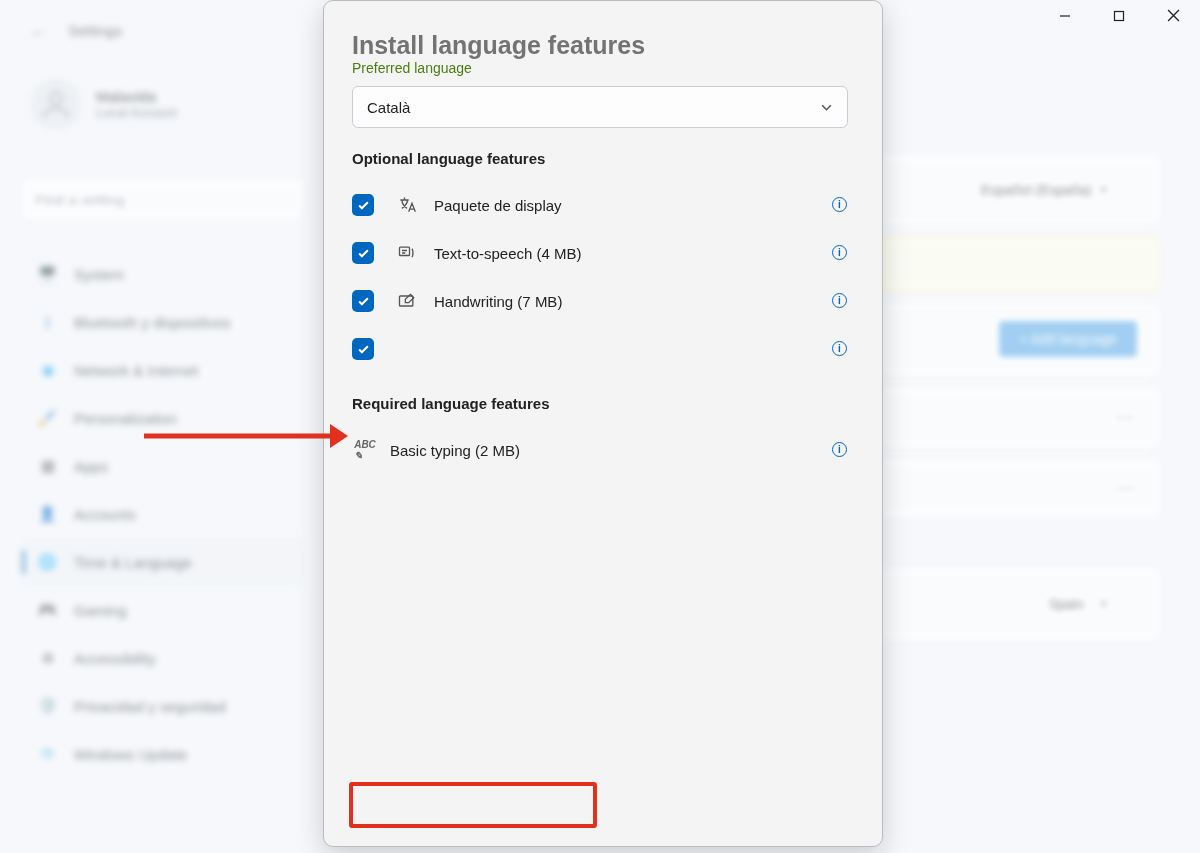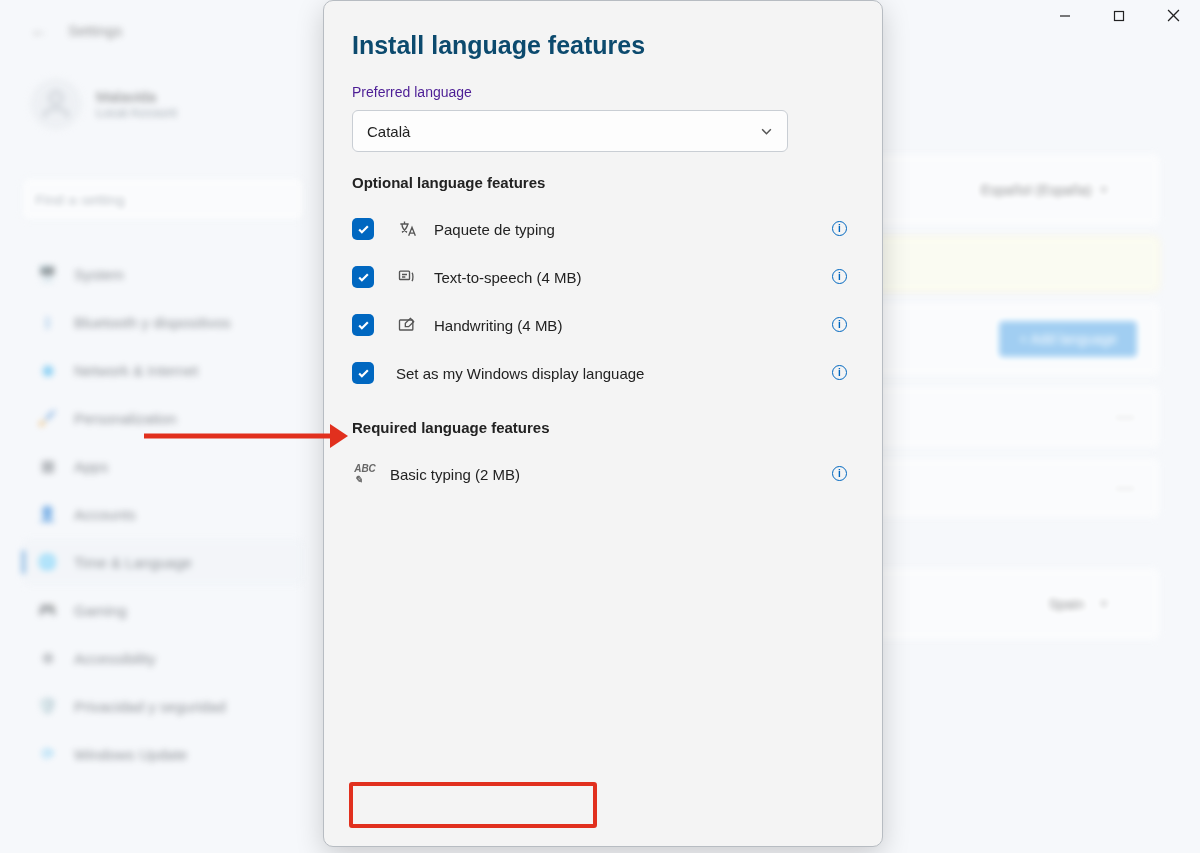--- a/index.html
+++ b/index.html
@@ -29,24 +29,24 @@
 .bg .card .lbl { font-size:14px; color:#333; }
 .bg .card .sub { font-size:12px; color:#6a737c; }
 .bg .sel { border:1px solid #d6dadf; border-radius:4px; padding:8px 28px 8px 12px; font-size:14px; color:#333; background:#fff; position:relative; }
 .bg .addbtn { background:#5aa9e6; color:#fff; padding:10px 20px; border-radius:4px; font-size:14px; }
 .bg .dots { font-size:20px; color:#555; letter-spacing:2px; }
 .bg .yellow { background:#fffbe6; border-color:#f0e7b8; }
 
 
 .overlay { position:absolute; inset:0; }
 .modal { position:absolute; top:0; left:323px; width:560px; height:847px; background:#f4f4f4; border:1px solid #b7bcc2; border-radius:10px; box-shadow:0 8px 28px rgba(0,0,0,.18); padding:30px 28px 24px 28px; }
-.modal h2 { font-size:25px; font-weight:600; color:#0c4a6e; margin-bottom:24px; }
-.modal .seclabel { font-size:14px; color:#4c1d95; margin-bottom:10px; }
+.modal h2 { font-size:25px; font-weight:600; color:#737373; }
+.modal .seclabel { font-size:14px; color:#4d7c0f; margin-bottom:10px; }
 .modal .sechead { font-size:15px; font-weight:600; color:#222; margin:22px 0 14px 0; }
-.modal .dd { width:436px; height:42px; border:1px solid #c9ced4; border-radius:6px; background:#fdfdfd; display:flex; align-items:center; justify-content:space-between; padding:0 14px; font-size:15px; color:#222; }
+.modal .dd { width:496px; height:42px; border:1px solid #c9ced4; border-radius:6px; background:#fdfdfd; display:flex; align-items:center; justify-content:space-between; padding:0 14px; font-size:15px; color:#222; }
 .modal .opt { display:flex; align-items:center; height:48px; position:relative; }
 .modal .opt .cb { width:22px; height:22px; border-radius:5px; background:#0067c0; display:flex; align-items:center; justify-content:center; color:#fff; flex-shrink:0; }
 .modal .opt .ic { width:22px; height:22px; margin:0 16px 0 22px; color:#555; display:flex; align-items:center; justify-content:center; flex-shrink:0;}
 .modal .opt .txt { font-size:15px; color:#222; }
 .modal .opt .info { position:absolute; right:6px; color:#0067c0; width:16px; height:16px; }
 .modal .opt.req .ic { margin-left:2px; margin-right:14px; }
 
 
 .arrow { position:absolute; top:418px; left:142px; width:206px; height:36px; pointer-events:none; z-index:5;}
 .ghost-space { height: 195px; }
@@ -195,21 +195,21 @@
         <div class="cb">
             <svg width="13" height="13" viewBox="0 0 12 12">
               <path d="M2 6l2.5 2.5L10 3" fill="none" stroke="#fff" stroke-width="2"></path>
             </svg>
           </div>
         <div class="ic">
             <svg width="20" height="20" viewBox="0 0 24 24" fill="none" stroke="#555" stroke-width="1.6">
               <path d="M4 6h10M9 3v3M6 6c0 4 3 8 6 10M13 6c-1 4-4 8-7 10M14 20l4-10 4 10M15.5 17h5"></path>
             </svg>
           </div>
-        <span class="txt">Paquete de typing</span>
+        <span class="txt">Paquete de display</span>
         <div class="info">
             <div class="infoic">i</div>
           </div>
       </div>
 
       <div class="opt">
         <div class="cb">
             <svg width="13" height="13" viewBox="0 0 12 12">
               <path d="M2 6l2.5 2.5L10 3" fill="none" stroke="#fff" stroke-width="2"></path>
             </svg>
@@ -231,35 +231,34 @@
             <svg width="13" height="13" viewBox="0 0 12 12">
               <path d="M2 6l2.5 2.5L10 3" fill="none" stroke="#fff" stroke-width="2"></path>
             </svg>
           </div>
         <div class="ic">
             <svg width="20" height="20" viewBox="0 0 24 24" fill="none" stroke="#555" stroke-width="1.6">
               <rect x="3" y="6" width="16" height="12" rx="1"></rect>
               <path d="M16 4l4 4-6 6h-4v-4z"></path>
             </svg>
           </div>
-        <span class="txt">Handwriting (4 MB)</span>
+        <span class="txt">Handwriting (7 MB)</span>
         <div class="info">
             <div class="infoic">i</div>
           </div>
       </div>
 
 
       <div class="opt">
         <div class="cb">
             <svg width="13" height="13" viewBox="0 0 12 12">
               <path d="M2 6l2.5 2.5L10 3" fill="none" stroke="#fff" stroke-width="2"></path>
             </svg>
           </div>
         <div style="width:22px;margin-left:22px"></div>
-        <span class="txt" style="margin-left:-22px">Set as my Windows display language</span>
         <div class="info">
             <div class="infoic">i</div>
           </div>
       </div>
 
       <div class="sechead">Required language features</div>
 
       <div class="opt req">
         <div class="ic" style="font-size:10px;font-weight:600;color:#666;font-style:italic">ABC<br>✎</div>
         <span class="txt">Basic typing (2 MB)</span>

